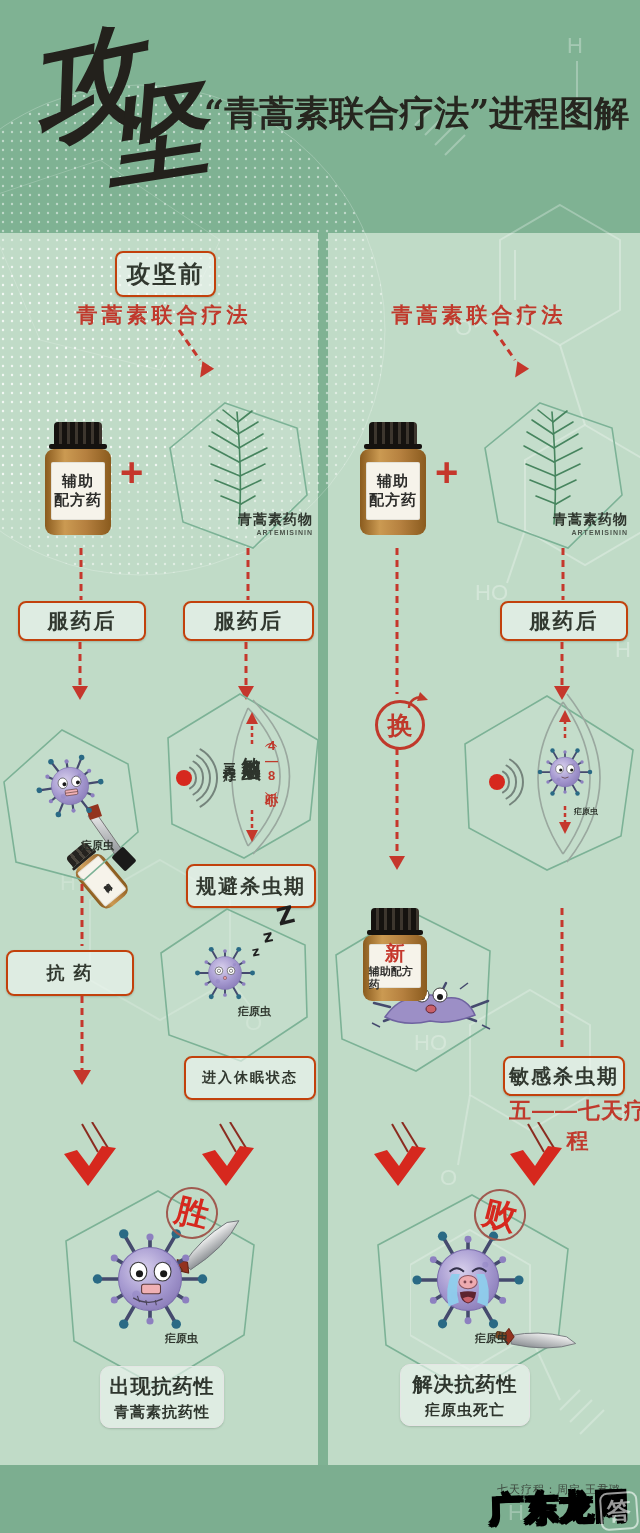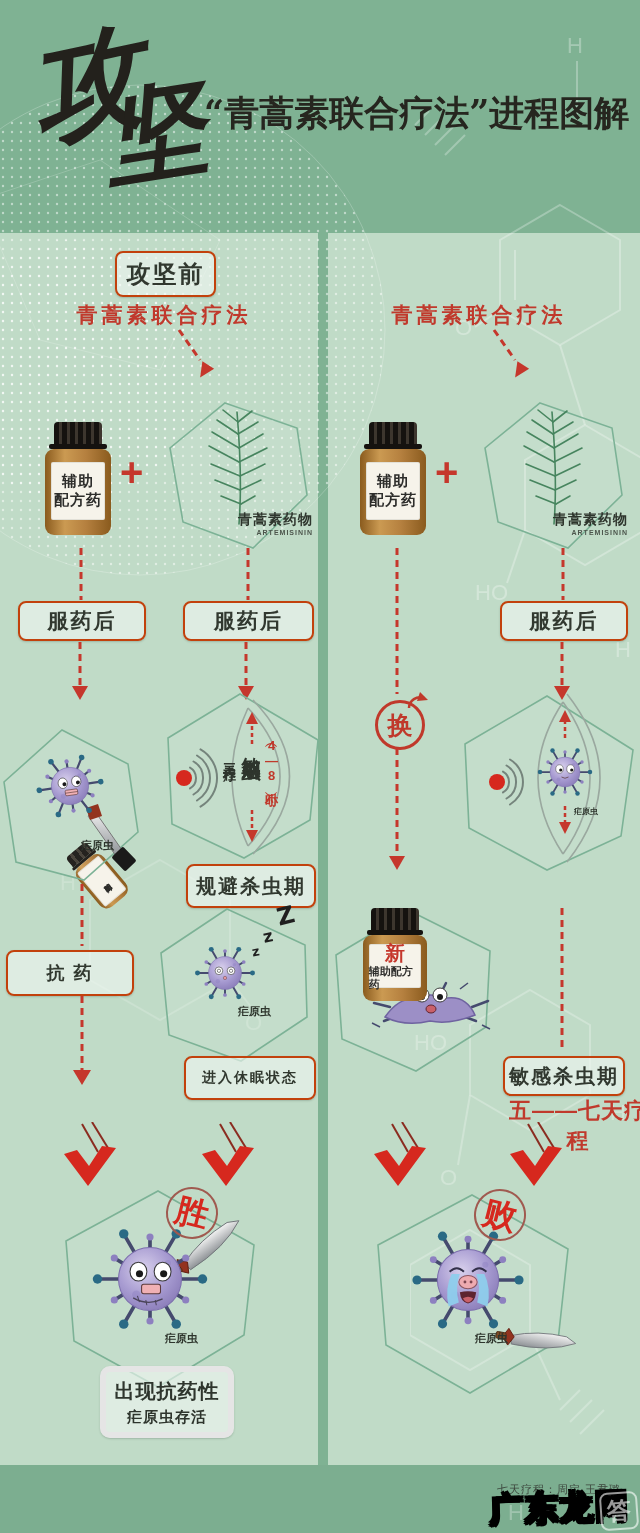--- a/index.html
+++ b/index.html
@@ -25,21 +25,21 @@
     font-family:"DejaVu Serif", serif; letter-spacing:0px;
   }
 
   .box {
     position:absolute; border:2px solid #c2410c; border-radius:8px;
     background:rgba(241,247,242,.62); color:#31382f; font-weight:700;
     display:flex; align-items:center; justify-content:center;
     letter-spacing:2px; box-shadow:0 1px 2px rgba(40,60,45,.22);
   }
   .resultbox {
-    position:absolute; border:6px solid #e5e5e5; border-radius:10px;
+    position:absolute; border:1px solid #e5e5e5; border-radius:10px;
     background:rgba(241,247,242,.62); color:#2e352d;
     display:flex; flex-direction:column; align-items:center; justify-content:center;
     box-shadow:0 1px 2px rgba(40,60,45,.22);
   }
   .resultbox .l1 { font-size:20px; font-weight:800; letter-spacing:1px; }
   .resultbox .l2 { font-size:15px; font-weight:700; margin-top:3px; letter-spacing:1px; }
 
   .red-label { position:absolute; color:#c0392c; font-weight:700; text-align:center; }
 
   .vtext { writing-mode:vertical-rl; text-orientation:upright; }
@@ -380,21 +380,21 @@
       <line x1="5" y1="20" x2="6" y2="25" stroke="#4a4458"></line>
     </g>
   </svg>
   <div class="badge-circle" style="left:166px;top:1187px;transform:rotate(14deg)">
     <span>胜</span>
   </div>
   <div class="tinylabel" style="left:128px;top:1331px;width:70px;font-size:11px">疟原虫</div>
 
   <div class="resultbox" style="left:100px;top:1366px;width:122px;height:60px">
     <span class="l1">出现抗药性</span>
-    <span class="l2">疟原虫存活</span>
+    <span class="l2">青蒿素抗药性</span>
   </div>
 
   <div class="red-label" style="left:373px;top:301px;width:212px;font-size:21px;letter-spacing:4px">青蒿素联合疗法</div>
 
   <svg class="abs" style="left:487px;top:326px" width="46" height="56">
     <line x1="7" y1="4" x2="28" y2="34" class="dash" stroke-width="2.5" stroke-dasharray="5 4"></line>
     <g transform="translate(33,44) rotate(33)">
         <path d="M0,9 L-7,-6 L7,-6 Z" class="rhead"></path>
       </g>
   </svg>
@@ -549,20 +549,24 @@
     </g>
     <g transform="translate(128,136) rotate(10)">
       <use href="#ssword" x="0" y="0" width="88" height="30"></use>
     </g>
   </svg>
   <div class="badge-circle" style="left:474px;top:1189px;transform:rotate(14deg)">
     <span>败</span>
   </div>
   <div class="tinylabel" style="left:438px;top:1331px;width:70px;font-size:11px">疟原虫</div>
 
+  <div class="resultbox" style="left:400px;top:1364px;width:128px;height:60px">
+    <span class="l1">解决抗药性</span>
+    <span class="l2">疟原虫死亡</span>
+  </div>
 
   <div class="credit" style="left:497px;top:1482px">七天疗程：周定 王君璐</div>
   <div class="watermark" style="left:490px;top:1486px">广东龙网</div>
   <div class="wm-badge" style="left:600px;top:1492px">
     <span>答</span>
   </div>
 
 </div>
 
 </body></html>

